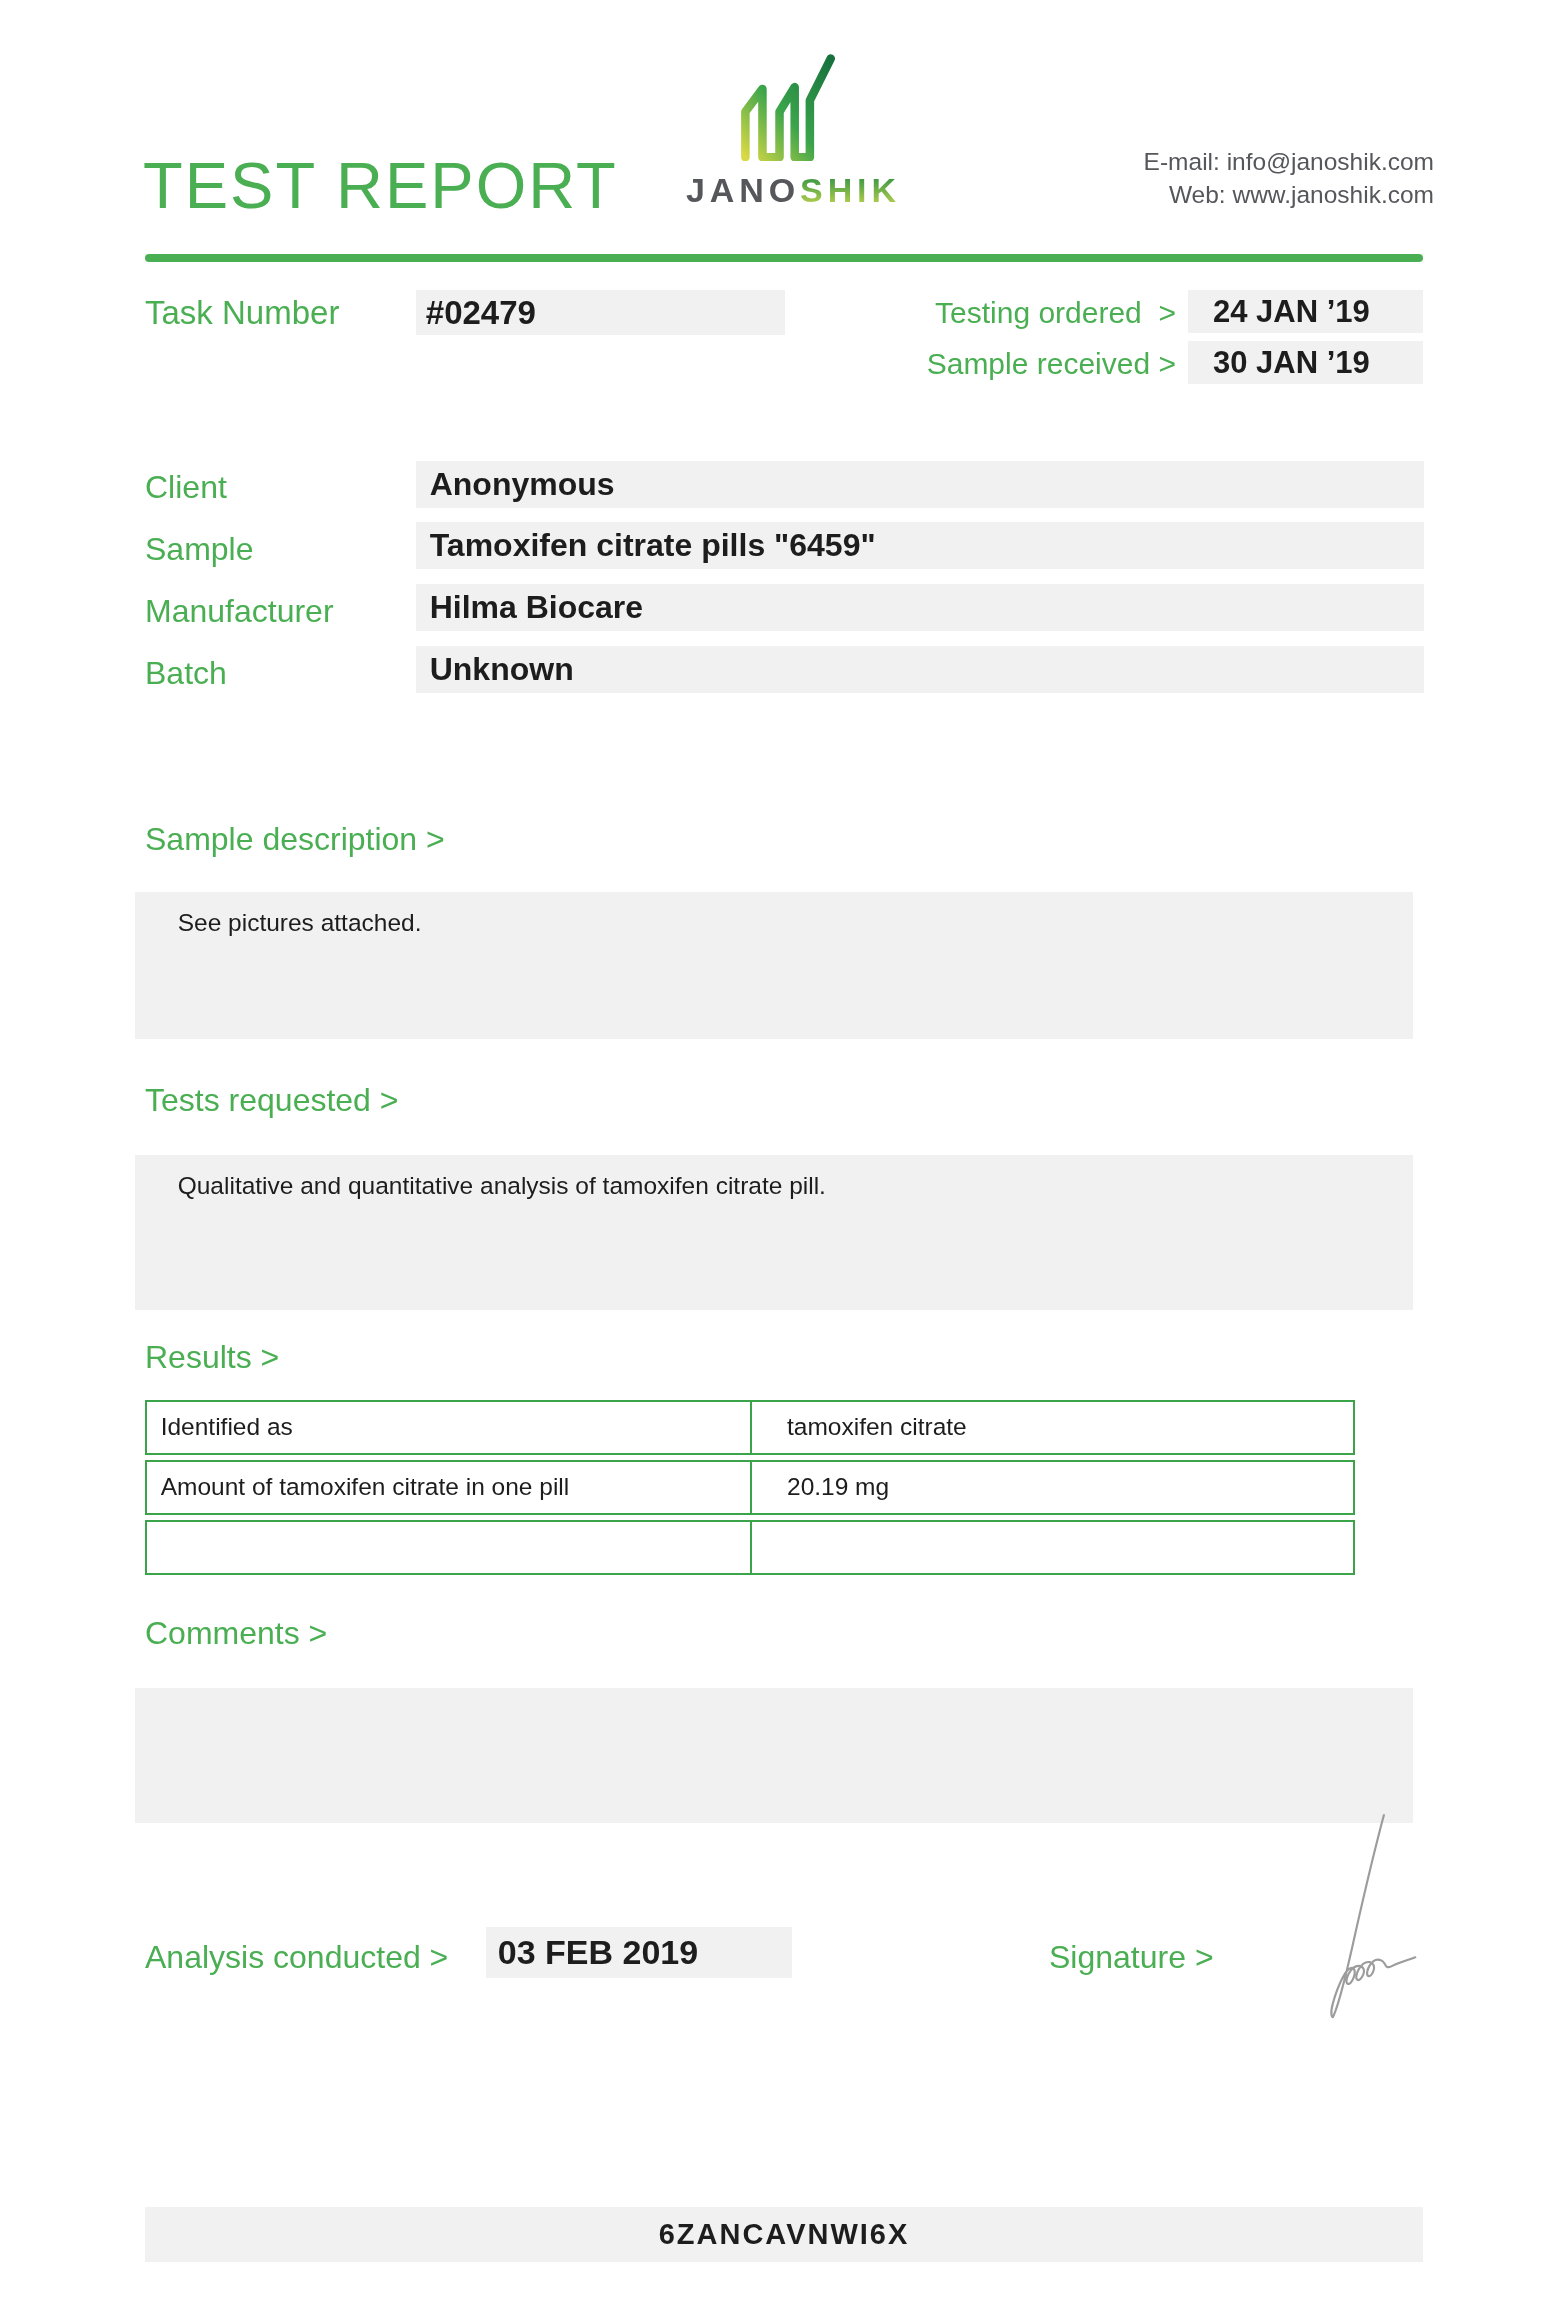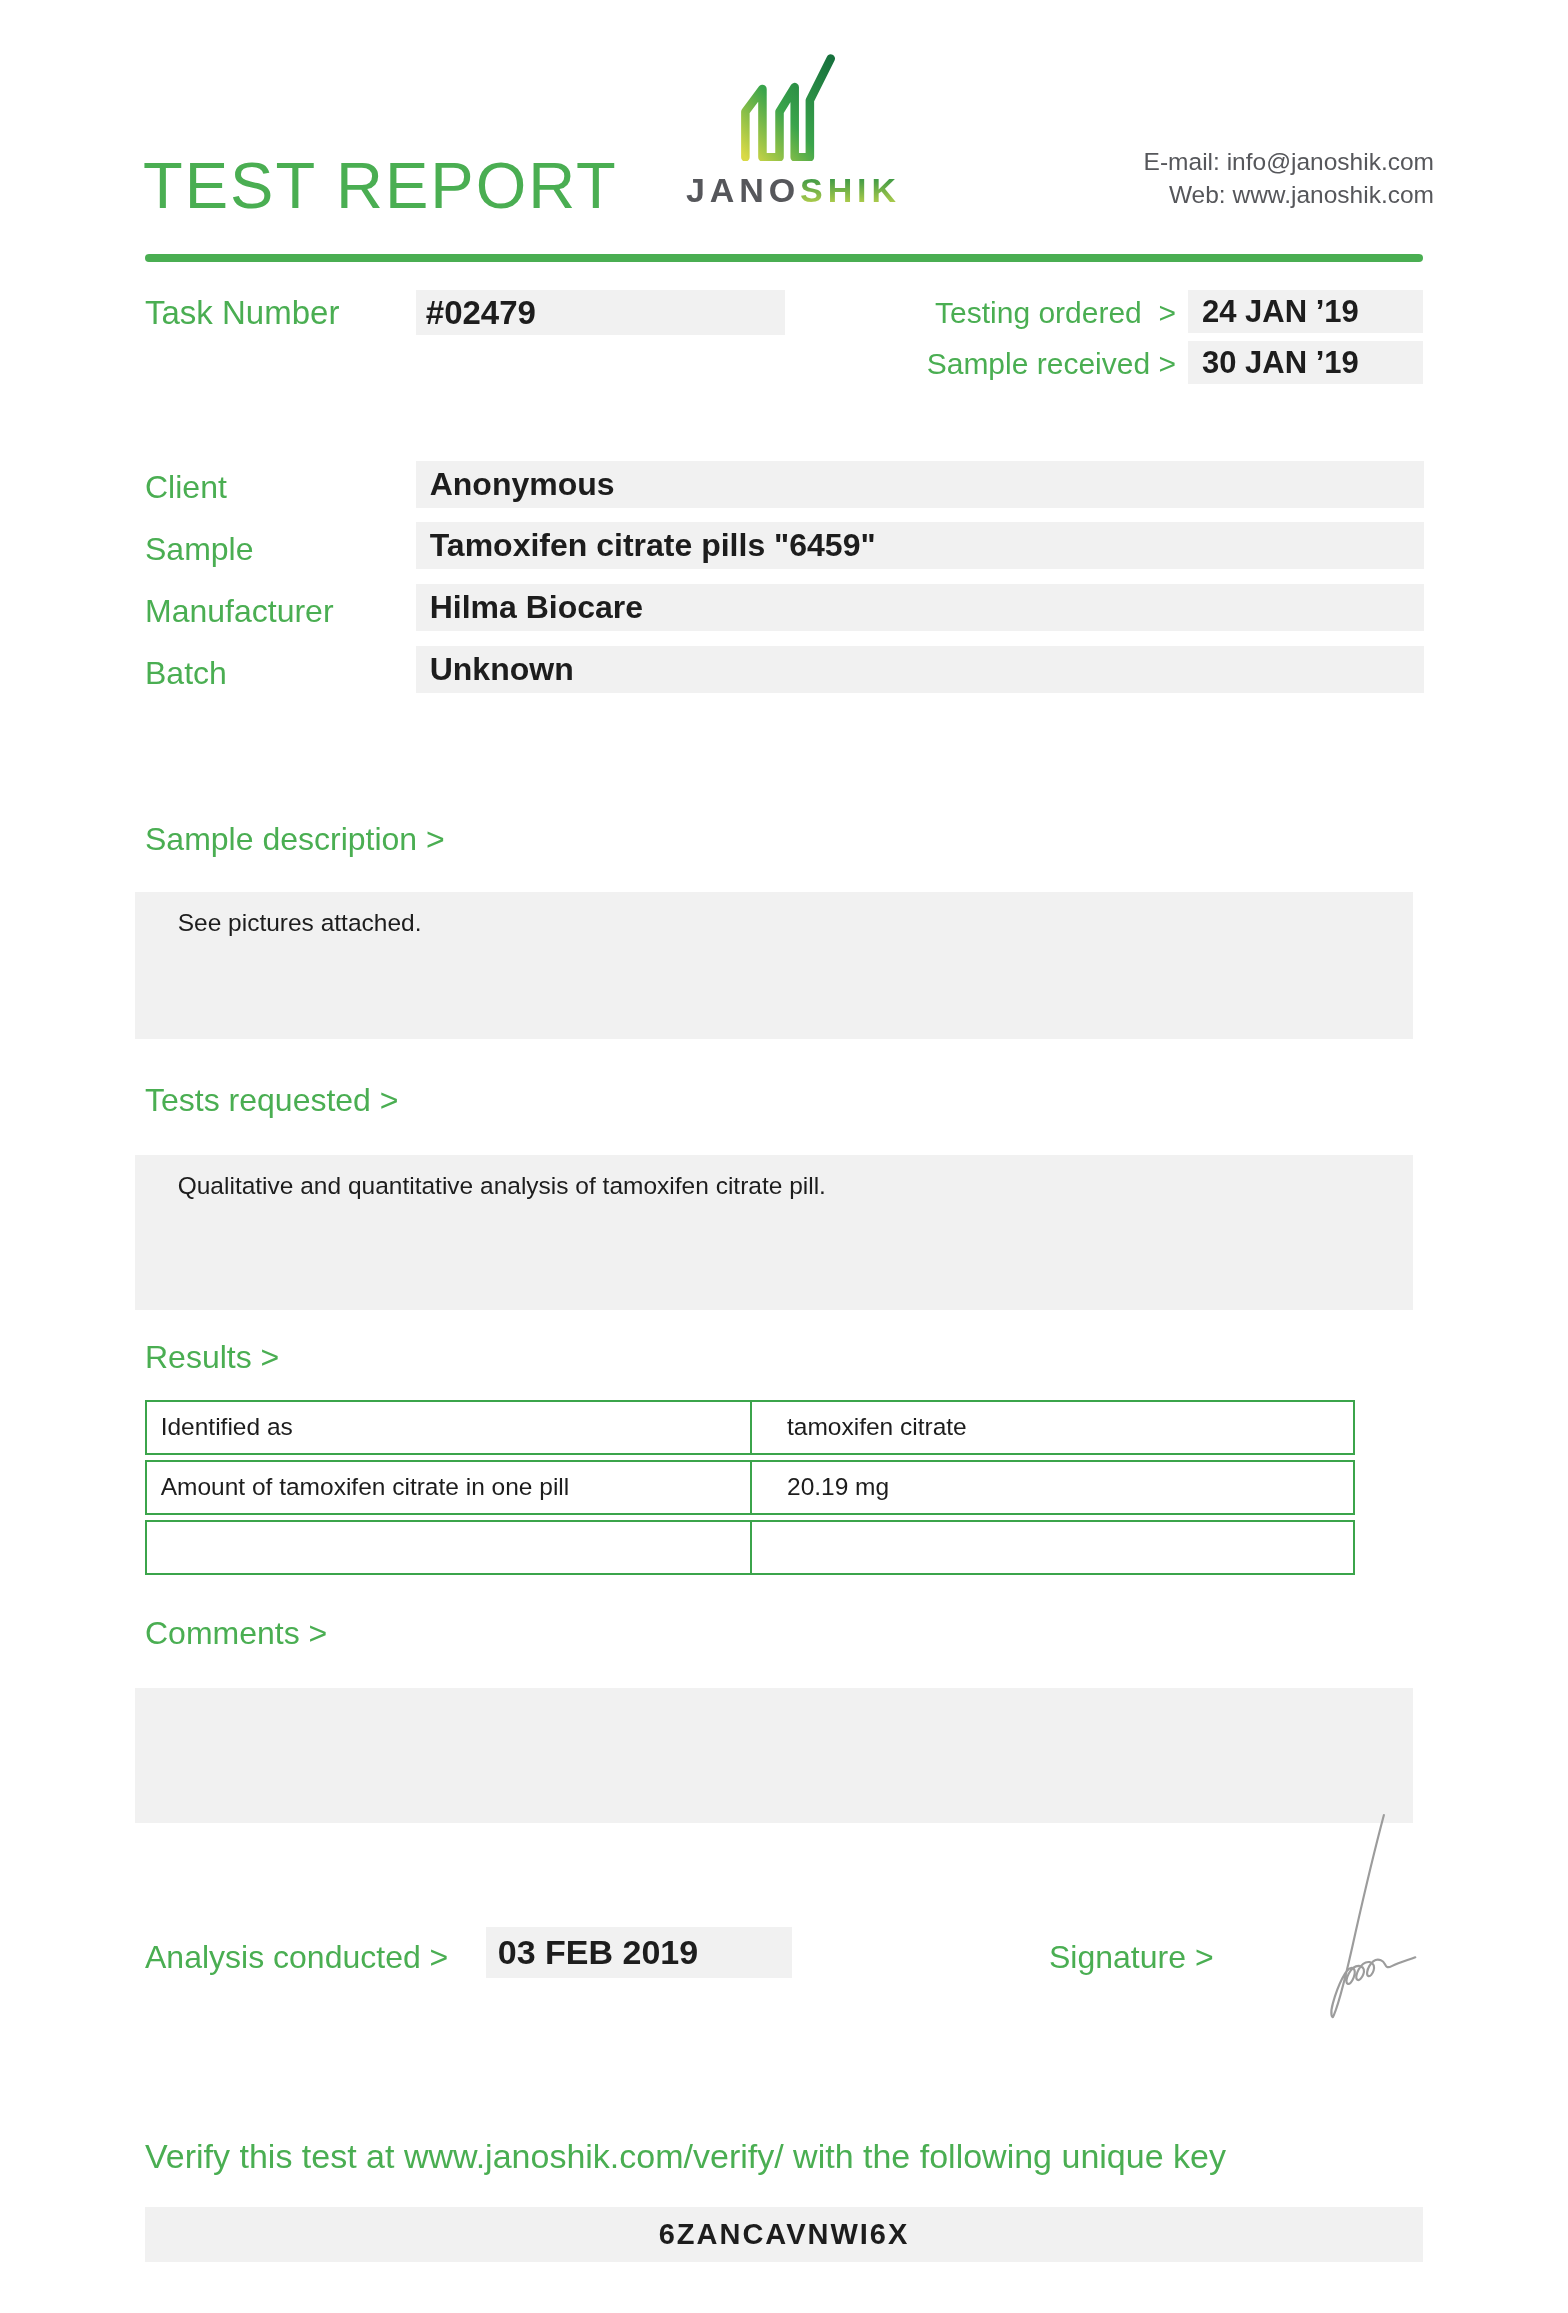--- a/index.html
+++ b/index.html
@@ -36,21 +36,21 @@
   .label{position:absolute;color:var(--green);white-space:pre;}
   .gbox{position:absolute;background:var(--box-gray);}
   .gbox .val{display:block;white-space:nowrap;font-weight:bold;}
   .task-label{left:145px;top:294px;font-size:33px;}
   .task-box{left:416px;top:290px;width:369px;height:45px;}
   .task-box .val{font-size:33px;line-height:45px;padding-left:9.8px;}
   .ordered-label,.received-label{left:784px;width:392px;text-align:right;font-size:30px;}
   .ordered-label{top:296px;}
   .received-label{top:347px;}
   .date-box{width:235px;height:43px;}
-  .date-box .val{font-size:31px;line-height:43px;padding-left:14px;}
+  .date-box .val{font-size:31px;line-height:43px;padding-left:25px;}
   .date1{left:1188px;top:290px;}
   .date2{left:1188px;top:341px;}
   
   .info-label{left:145px;font-size:32px;}
   .info-box{left:416px;width:1008px;height:47px;}
   .info-box .val{font-size:32px;line-height:47px;padding-left:13.7px;}
   
   .section-h{position:absolute;left:145px;font-size:32px;color:var(--green);white-space:pre;}
   .section-box{position:absolute;left:135px;width:1278px;background:var(--box-gray);padding-left:29px;}
   .section-box .content{display:block;font-size:24.5px;line-height:29px;padding:15.7px 13.7px;}
@@ -173,19 +173,18 @@
              C96,160 89,174 85,172 C81,170 88,152 98,154 C106,156 100,170 96,168
              C92,166 99,148 109,152 C115,154 112,162 120,158 C128,154 136,152 144,149" fill="none" stroke="#9c9c9c" stroke-width="2.2" stroke-linecap="round"></path>
   </svg>
 
   <div class="label analysis-label">Analysis conducted &gt;</div>
   <div class="gbox analysis-box">
     <span class="val">03 FEB 2019</span>
   </div>
   <div class="label signature-label">Signature &gt;</div>
 
-  <div class="verify">Verify this test at www.janoshik.com/verify/ with the following unique key</div>
   <div class="gbox key-box">
     <span class="val">6ZANCAVNWI6X</span>
   </div>
 
 </div>
 
 
 </body></html>

